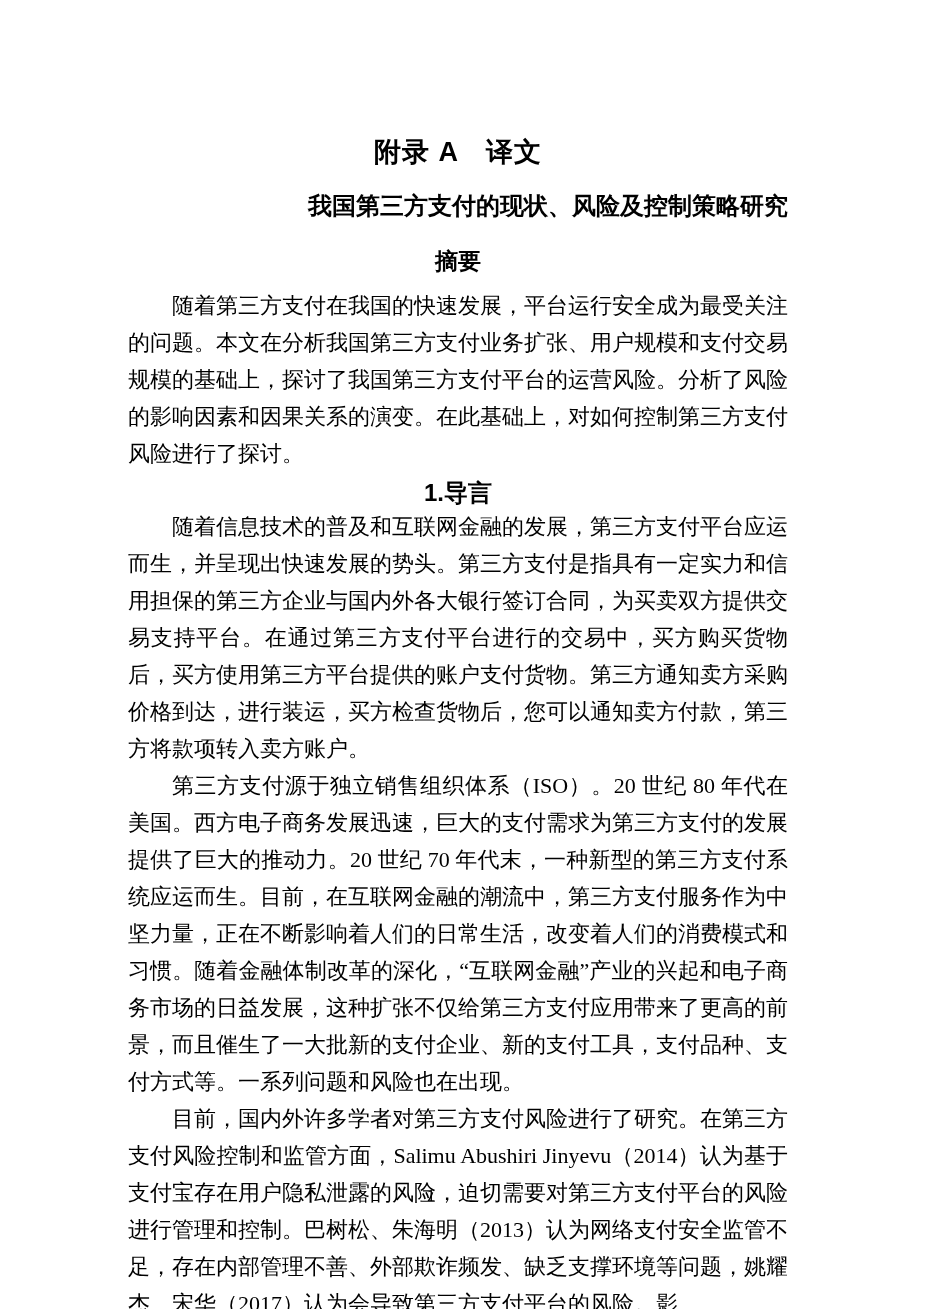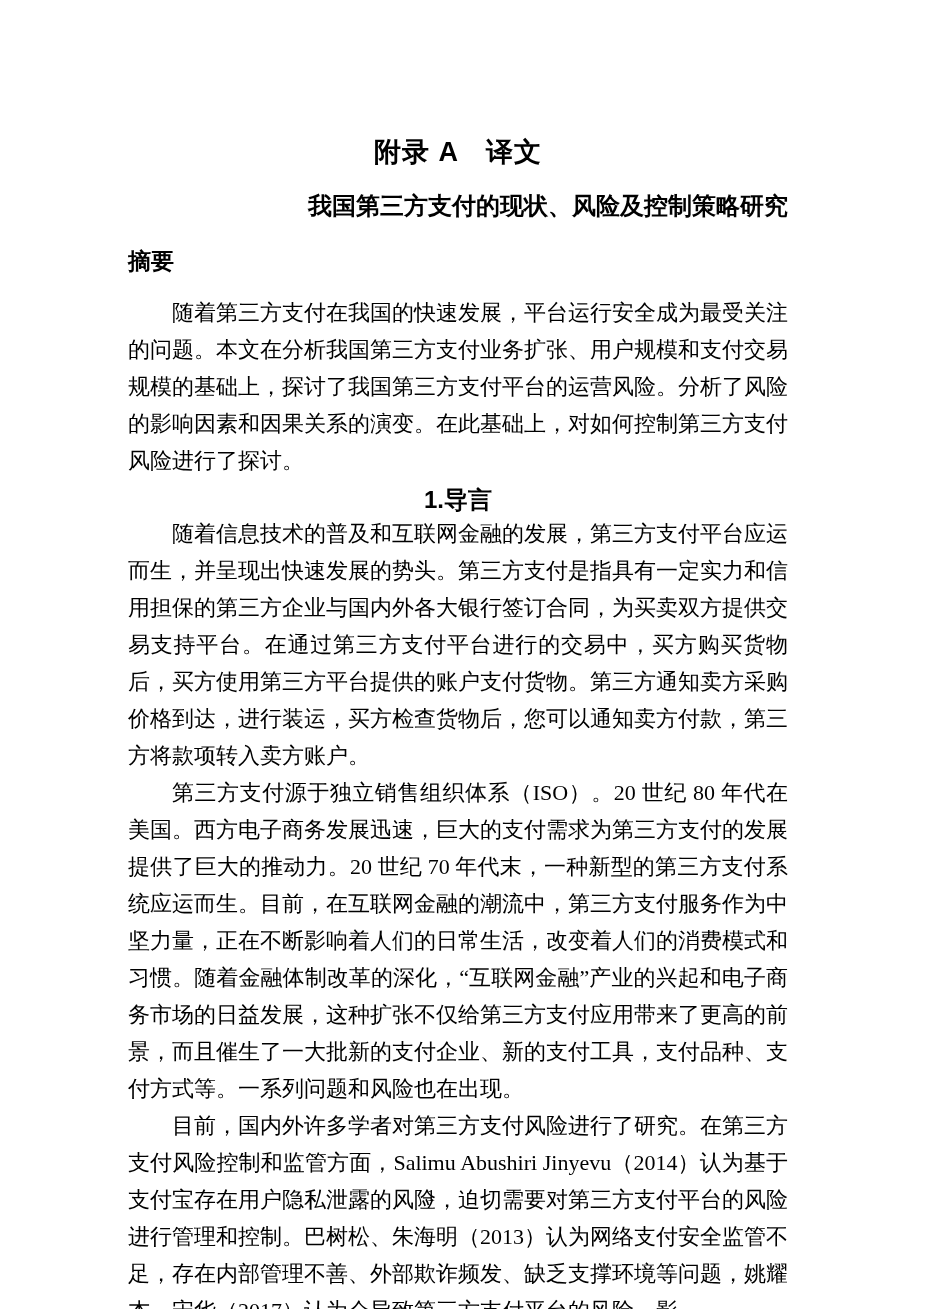--- a/index.html
+++ b/index.html
@@ -33,37 +33,37 @@
   .main-title {
     margin: 18px 0 0 0;
     text-align: right;
     font-family: "Liberation Sans", "DejaVu Sans", sans-serif;
     font-weight: bold;
     font-size: 24px;
     line-height: 36px;
   }
   .abstract-heading {
     margin: 20px 0 0 0;
-    text-align: left;
+    text-align: center;
     font-family: "Liberation Sans", "DejaVu Sans", sans-serif;
     font-weight: bold;
     font-size: 23px;
     line-height: 34px;
   }
   p.body-para {
     margin: 0;
     font-family: "Liberation Serif", "DejaVu Serif", serif;
     font-size: 22px;
     line-height: 37px;
     text-align: justify;
     text-indent: 2em;
     word-break: break-all;
   }
   p.abstract-para {
-    margin-top: 16px;
+    margin-top: 9px;
   }
   .section-heading {
     margin: 6px 0 0 0;
     text-align: center;
     font-family: "Liberation Sans", "DejaVu Sans", sans-serif;
     font-weight: bold;
     font-size: 24px;
     line-height: 30px;
   }
   .first-para {

